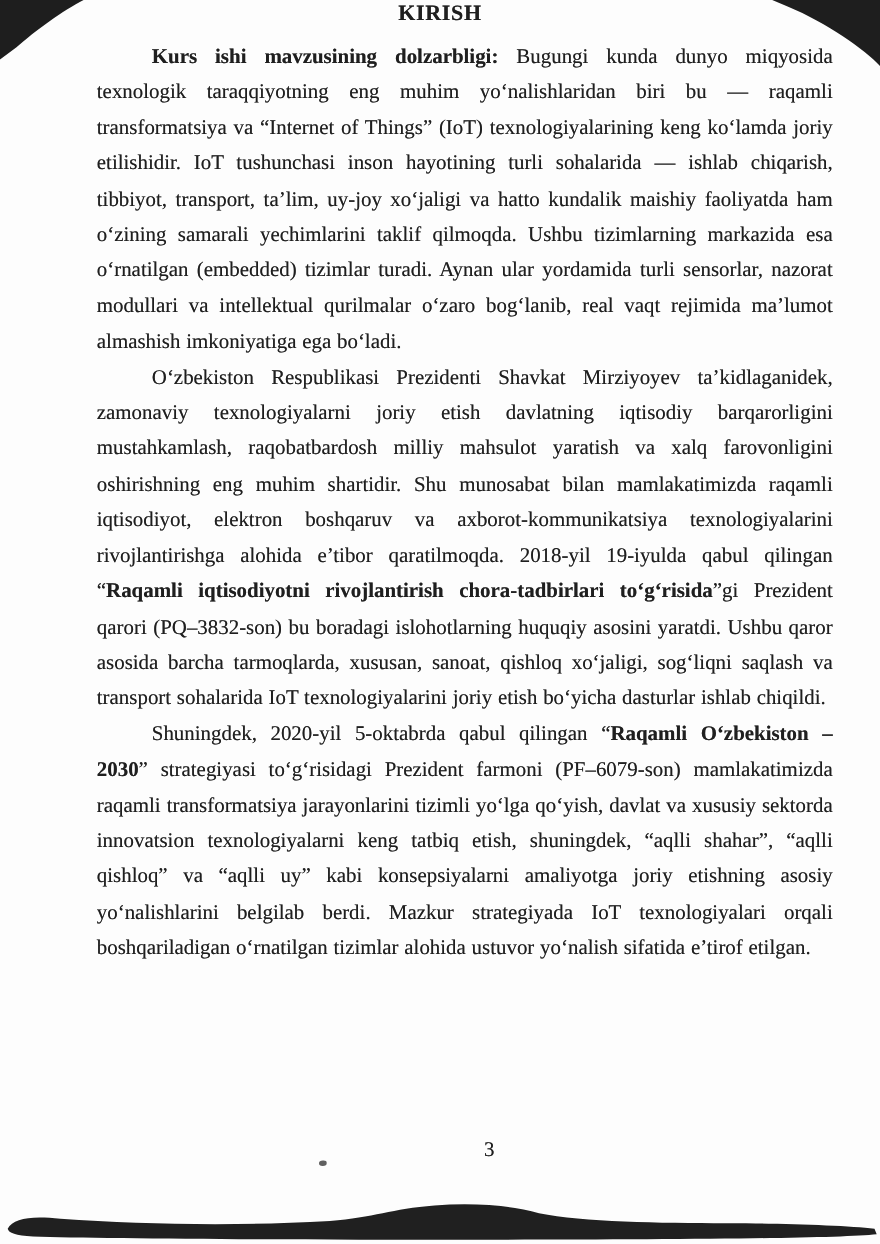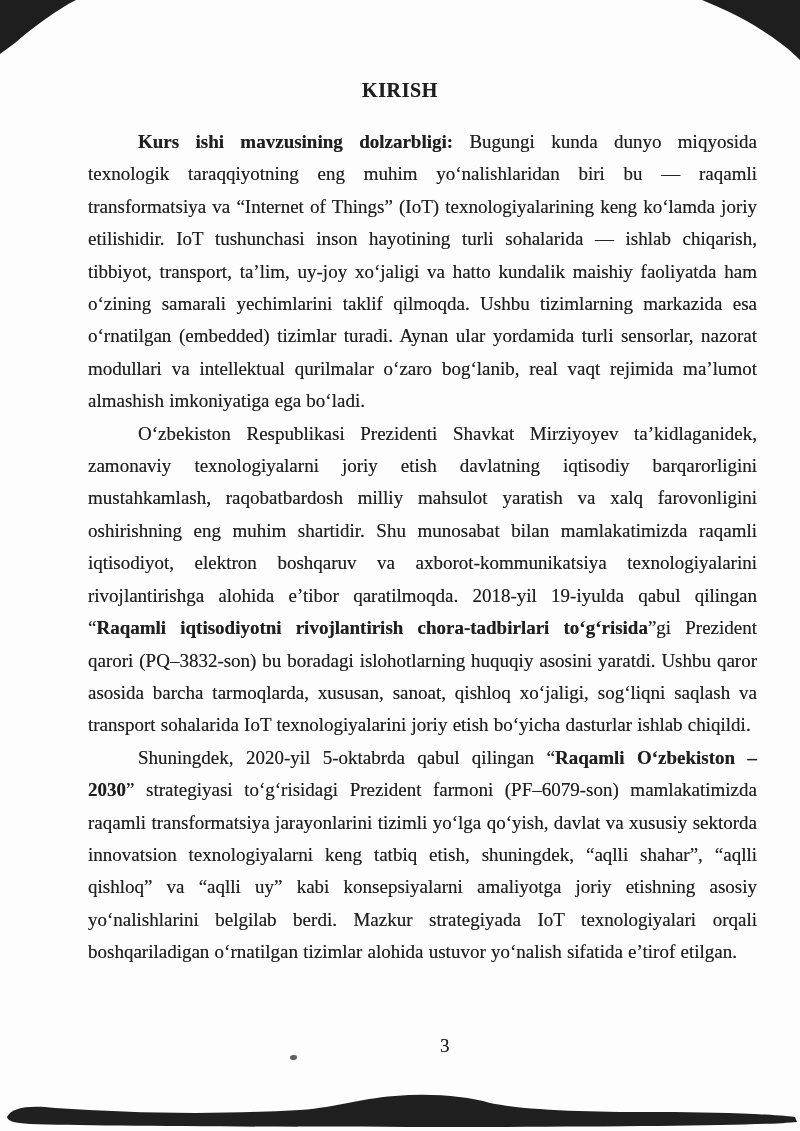--- a/index.html
+++ b/index.html
@@ -16,30 +16,29 @@
     font-family:"Liberation Serif","DejaVu Serif",serif;
     color:var(--ink);
   }
   .artifacts{
     position:absolute;left:0;top:0;width:800px;height:1131px;
     pointer-events:none;
     filter:blur(0.5px);
   }
   .title{
     margin:0;
-    padding-top:78px;
     text-align:center;
     font-size:20px;
     line-height:24px;
     font-weight:700;
     letter-spacing:0.6px;
     text-shadow:0 0 0.3px rgba(0,0,0,0.6);
   }
   .textblock{
-    margin:24px 43px 0 88px;
+    margin:12px 43px 0 88px;
   }
   .textblock p.para{
     margin:0;
     text-indent:50px;
     text-align:justify;
     font-size:19px;
     line-height:32.4px;
     hyphens:none;
     word-spacing:0.5px;
     text-shadow:0 0 0.3px rgba(0,0,0,0.55);

